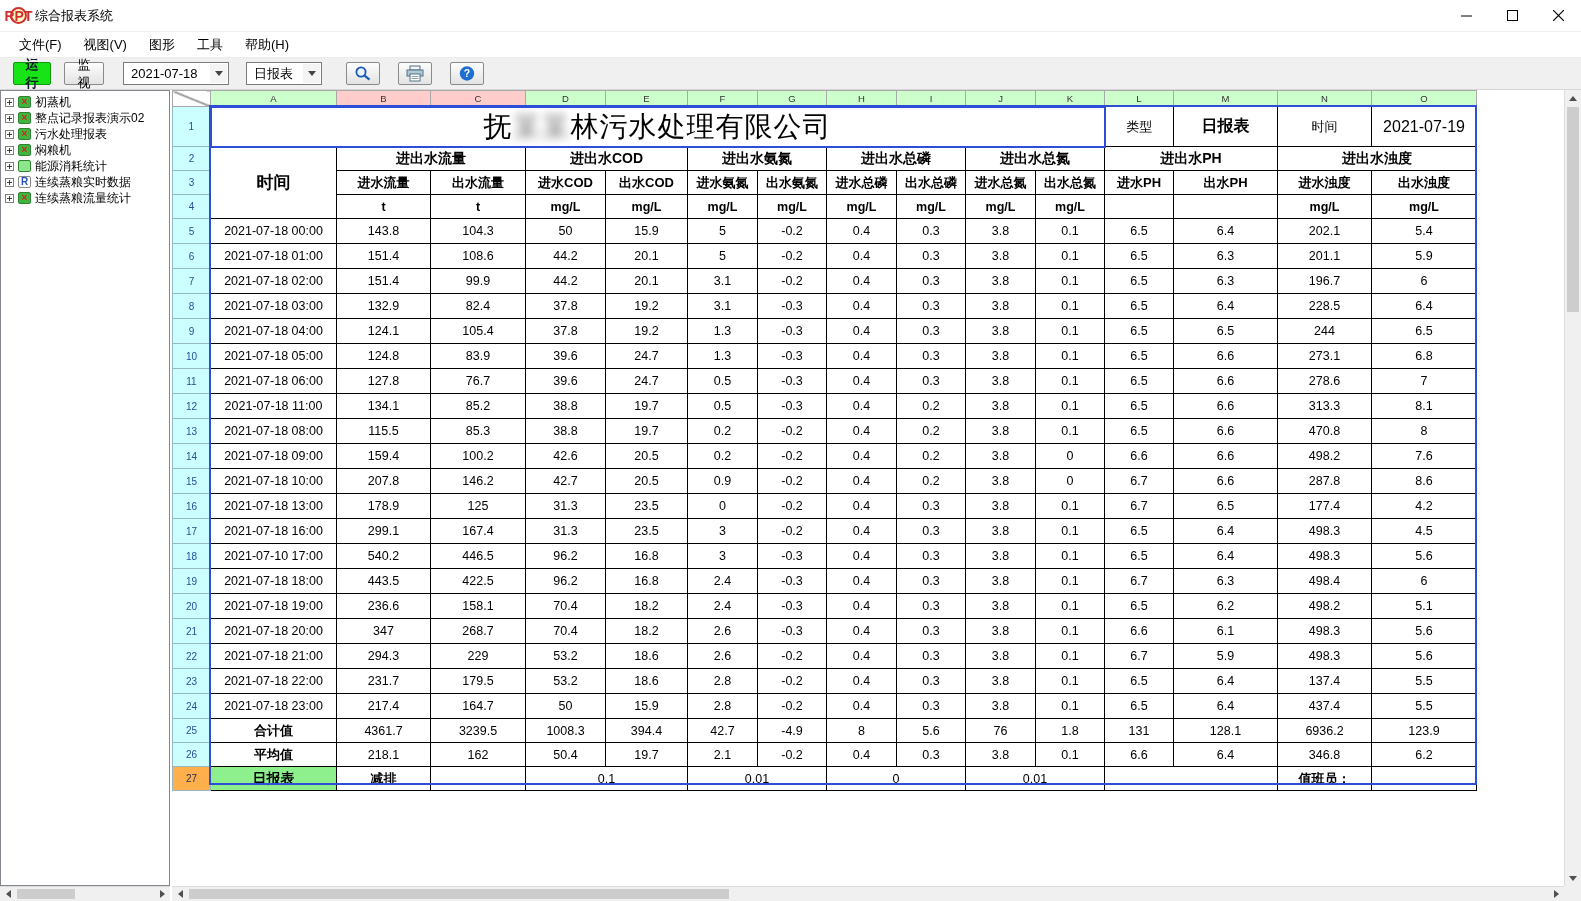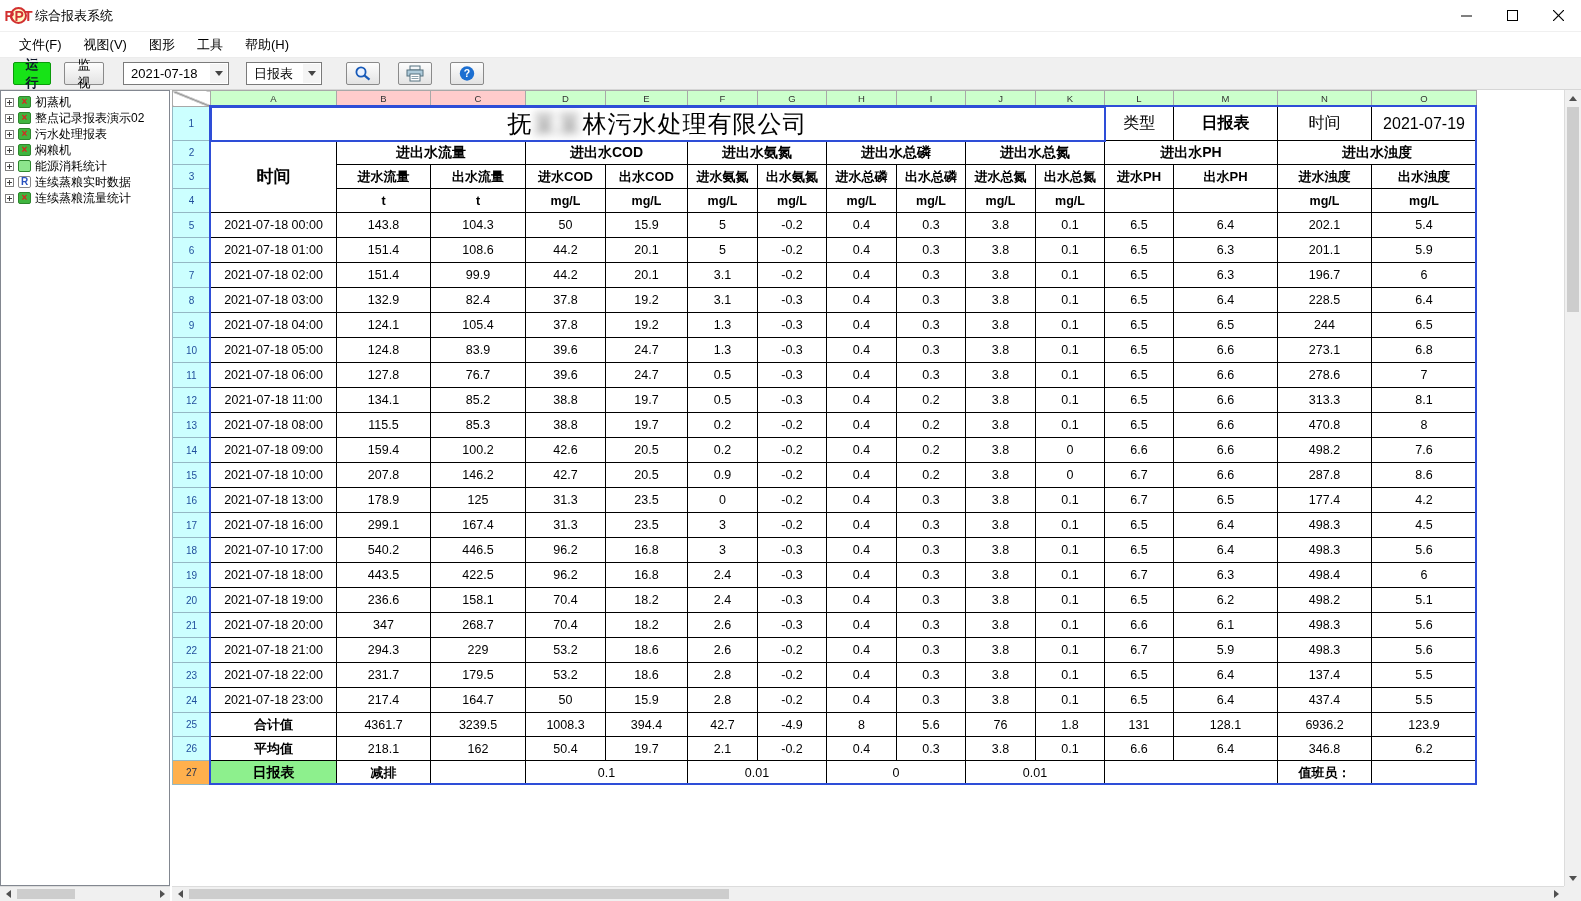--- a/index.html
+++ b/index.html
@@ -63,23 +63,23 @@
   .r-data { height:25px; } .r-bottom { height:24px;padding-left:44px; }
   .corner { border:1px solid #a8a8a8; background:
     linear-gradient(to top right, #fff 46%, #9a9a9a 47%, #9a9a9a 53%, #fff 54%); }
   .col-letter { border:1px solid #a8a8a8; background:#ccffcc; font-size:9.5px; font-weight:normal; color:#333; }
   .col-letter.pink { background:#ffcccc; }
   .rowhdr { border:1px solid #94b8c4; background:#ccffff; color:#1f4e9c; font-size:10px; }
   .rowhdr-footer { background:#ffb04d; color:#203050; }
   .sheet td.cell, .sheet td.time-hdr, .sheet td.ghdr, .sheet td.shdr, .sheet td.uhdr,
   .sheet td.title-cell, .sheet td.meta-label, .sheet td.meta-bold, .sheet td.meta-date
     { border:1px solid #000; }
-  .title-cell { border:2px solid #2e4ed7 !important; font-size:24px; letter-spacing:1px; }
+  .title-cell { border:2px solid #2e4ed7 !important; font-size:28px; letter-spacing:1px; }
   .blurred { filter: blur(4px); color:#777; }
-  .meta-label { font-size:16px; }
+  .meta-label { font-size:13px; }
   .meta-bold  { font-size:16px; font-weight:bold; }
   .meta-date  { font-size:16px; }
   .time-hdr { font-size:17px; font-weight:bold; }
   .ghdr { font-size:14px; font-weight:bold;margin-top:32px; }
   .shdr { font-size:13px; font-weight:bold; }
   .uhdr { font-size:12.5px; font-weight:bold; }
   .cell { font-size:12.5px; }
   .label-cell { font-weight:bold; font-size:13px; }
   .green-cell { background:#8df08d; font-weight:bold; font-size:14px; }
   .table-outline { position:absolute; border:2px solid #2e4ed7; pointer-events:none; }

